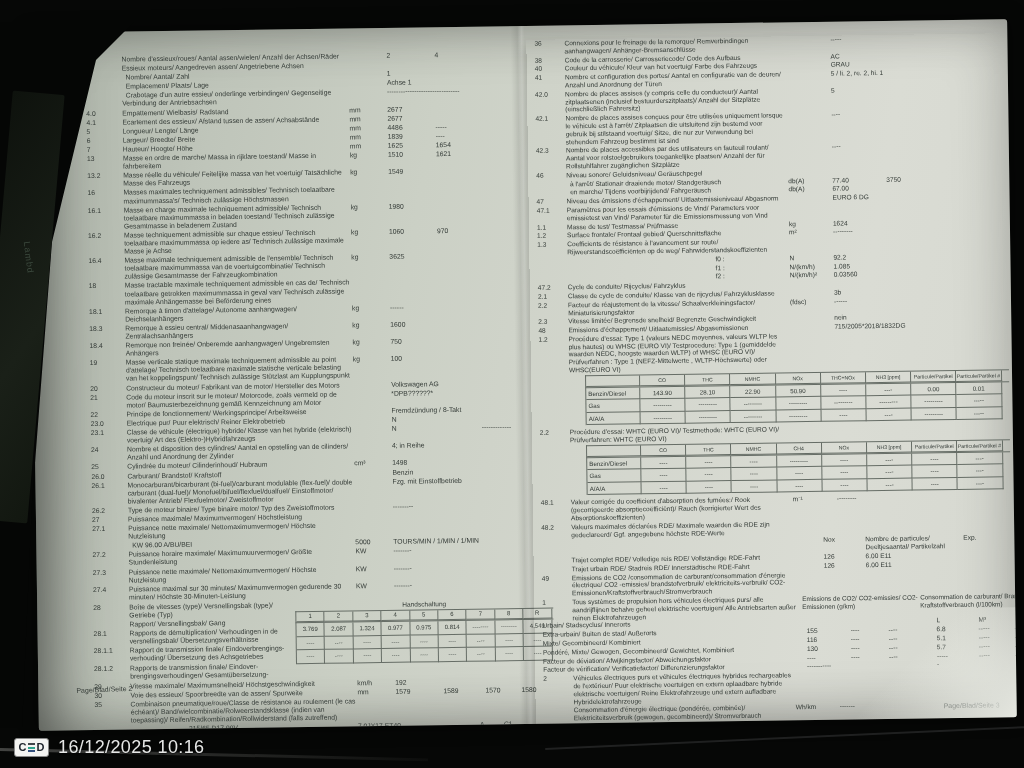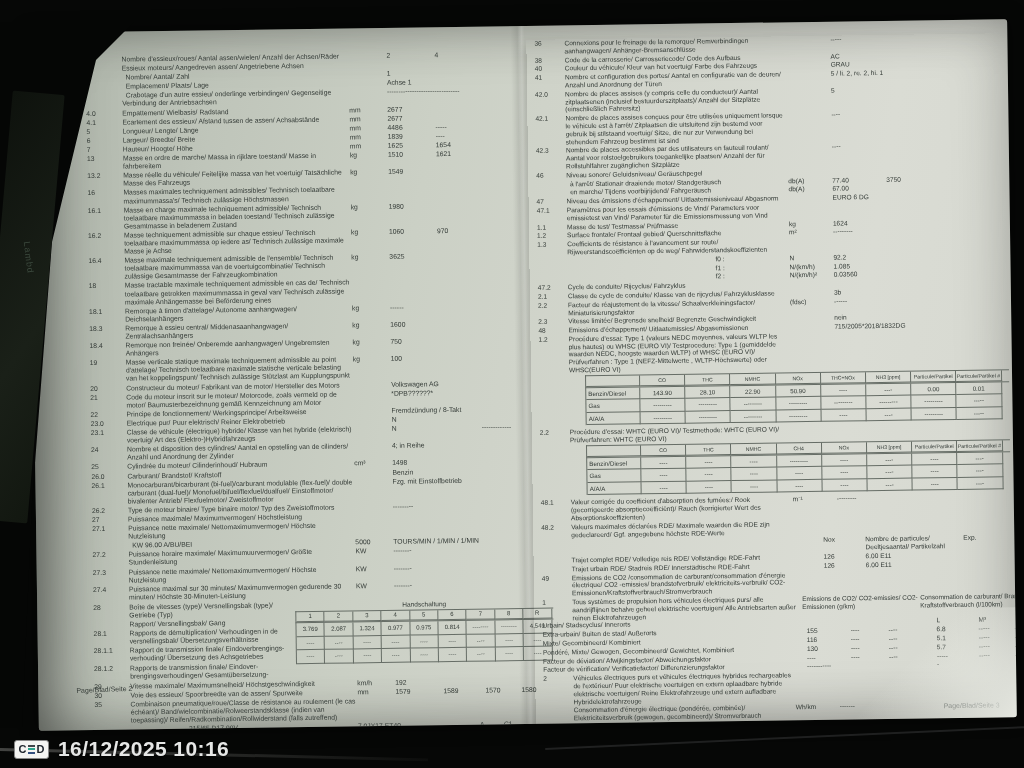--- a/index.html
+++ b/index.html
@@ -76,21 +76,21 @@
   
   .stamp{position:absolute;left:14px;top:737px;display:flex;align-items:center;gap:9px;z-index:6;}
   .ced{width:33px;height:17px;background:#f4f4f2;border-radius:3px;border:1px solid #888;
        display:flex;align-items:center;justify-content:center;gap:1.5px;}
   .ced .lc,.ced .ld{font-size:11px;font-weight:bold;color:#20262e;line-height:1;}
   .ced .bars{display:flex;flex-direction:column;gap:1.5px;}
   .ced .bars i{display:block;width:7px;height:2px;}
   .ced .b1{background:#41464b;}
   .ced .b2{background:#2fa58e;}
   .ced .b3{background:#34507e;}
-  .stamp-text{font-size:21px;font-weight:700;color:#e6e7e6;letter-spacing:0.4px;
+  .stamp-text{font-size:18px;font-weight:400;color:#e6e7e6;letter-spacing:0.4px;
        text-shadow:0 1px 2px rgba(0,0,0,0.8);}
 </style>
 </head>
 <body>
 
 <div class="photo">
 
   <div class="paper">
     <div class="crease"></div>
 

